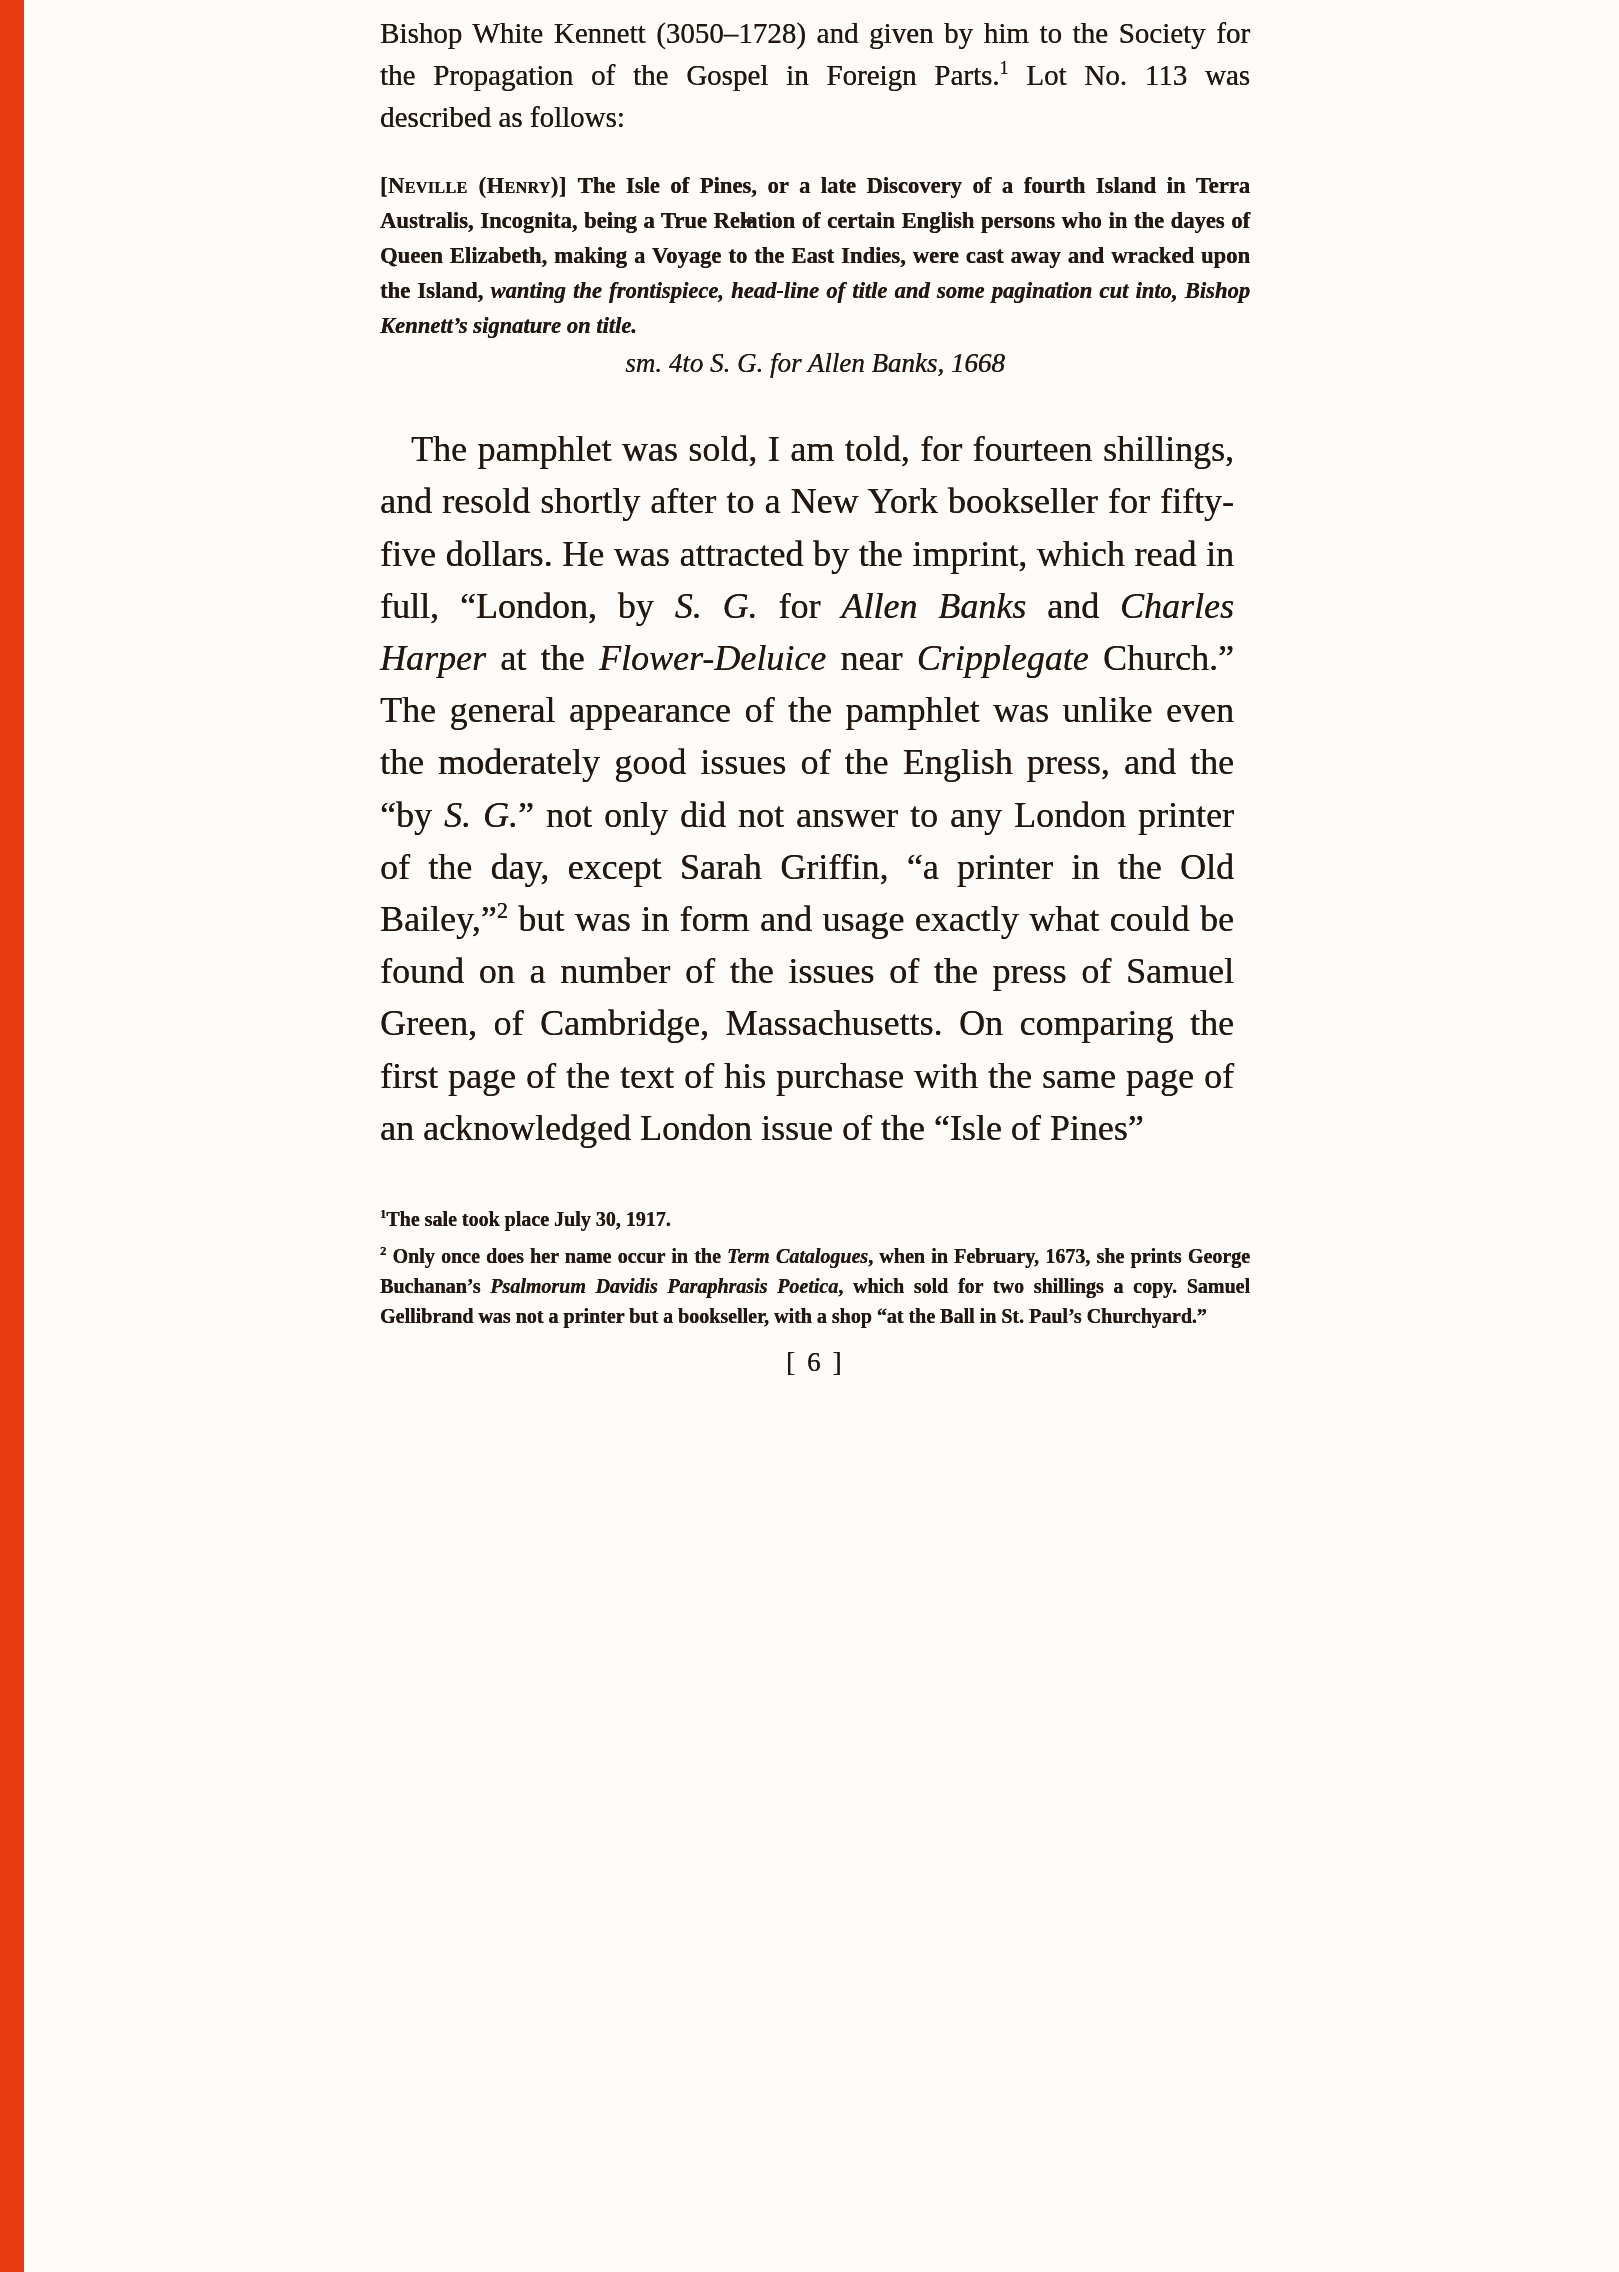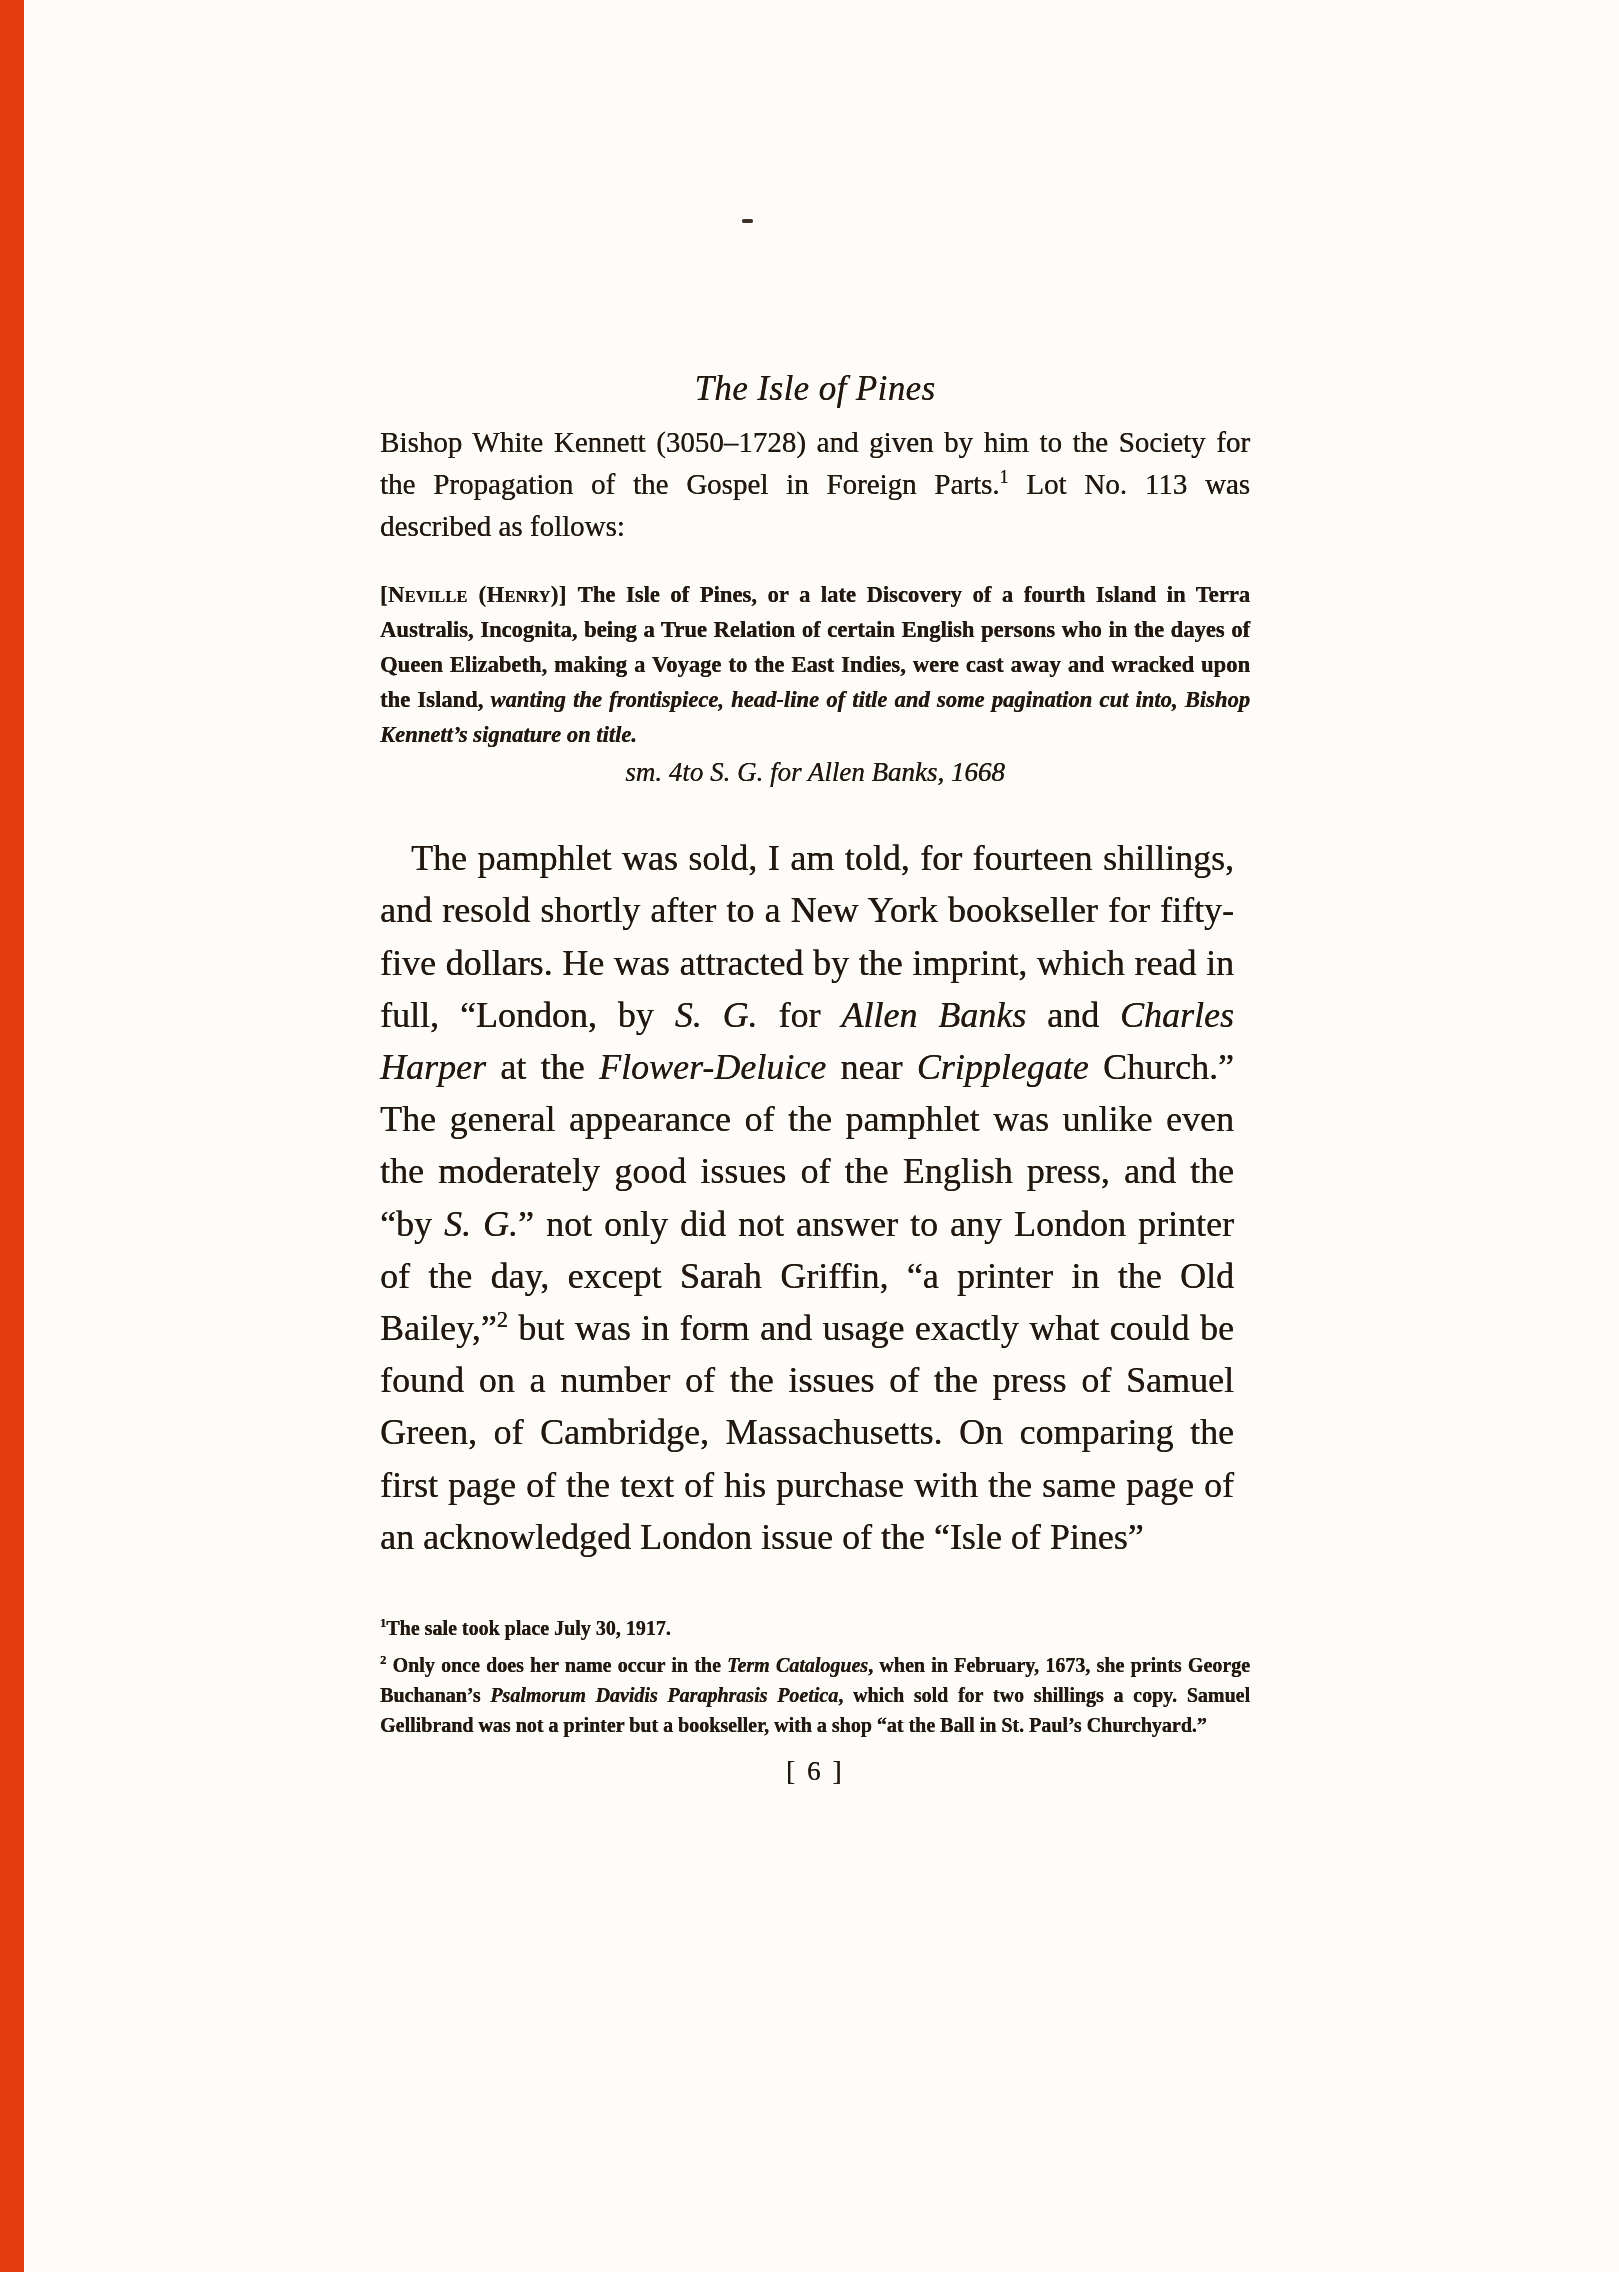--- a/index.html
+++ b/index.html
@@ -101,21 +101,20 @@
 <body>
 
 <div class="page">
 
   <div class="stripe" style="background-color: rgb(230, 58, 16);"></div>
 
   <div class="scan-mark"></div>
 
   <main class="column">
 
-    <h1 class="title">The Isle of Pines</h1>
 
     <p class="intro"><span>Bishop White Kennett (3050–1728) and given by him to the Society for the Propagation of the Gospel in Foreign Parts.</span><span class="seg-sup">1</span><span> Lot No. 113 was described as follows:</span></p>
 
     <div class="catalog">
       <p class="catalog-text"><span class="seg-sc">[Neville (Henry)] </span><span>The Isle of Pines, or a late Discovery of a fourth Island in Terra Australis, Incognita, being a True Relation of certain English persons who in the dayes of Queen Elizabeth, making a Voyage to the East Indies, were cast away and wracked upon the Island, </span><span class="seg-i">wanting the frontispiece, head-line of title and some pagination cut into, Bishop Kennett’s signature on title.</span></p>
       <p class="imprint">sm. 4to S. G. for Allen Banks, 1668</p>
     </div>
 
     <p class="body-para"><span>The pamphlet was sold, I am told, for fourteen shillings, and resold shortly after to a New York bookseller for fifty-five dollars. He was attracted by the imprint, which read in full, “London, by </span><span class="seg-i">S. G.</span><span> for </span><span class="seg-i">Allen Banks</span><span> and </span><span class="seg-i">Charles Harper</span><span> at the </span><span class="seg-i">Flower-Deluice</span><span> near </span><span class="seg-i">Cripplegate</span><span> Church.” The general appearance of the pamphlet was unlike even the moderately good issues of the English press, and the “by </span><span class="seg-i">S. G.</span><span>” not only did not answer to any London printer of the day, except Sarah Griffin, “a printer in the Old Bailey,”</span><span class="seg-sup">2</span><span> but was in form and usage exactly what could be found on a number of the issues of the press of Samuel Green, of Cambridge, Massachusetts. On comparing the first page of the text of his purchase with the same page of an acknowledged London issue of the “Isle of Pines”</span></p>
 

